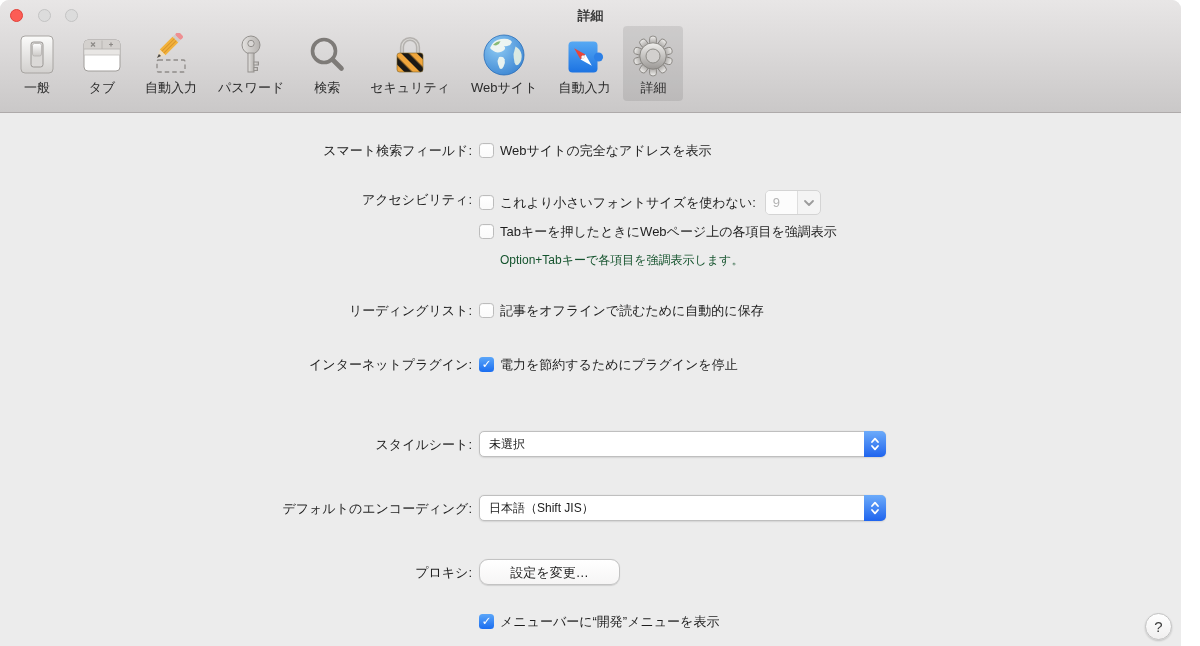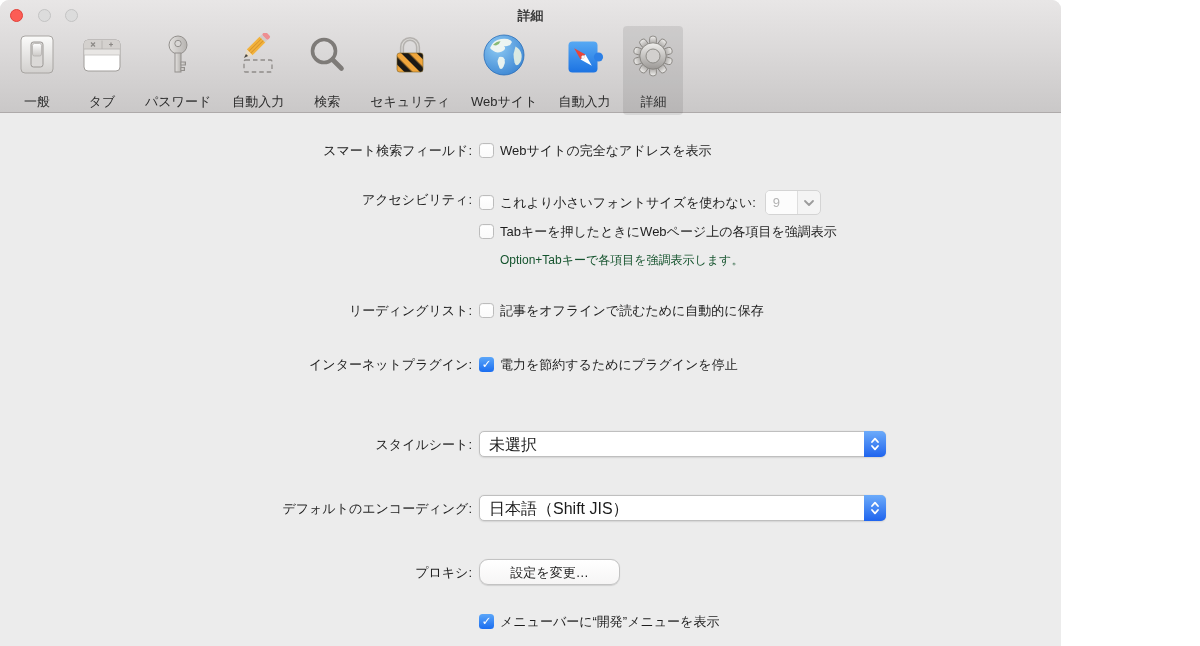--- a/index.html
+++ b/index.html
@@ -1,33 +1,33 @@
 <!DOCTYPE html>
 <html><head>
 <meta charset="utf-8">
 <style>
   html,body{margin:0;padding:0;background:#fff;}
-  .window{position:relative;width:1061px;height:646px;background:#ececec;overflow:hidden;
+  .window{position:relative;width:1181px;height:646px;background:#ececec;overflow:hidden;
           border-radius:9px 9px 0 0;font-family:"Liberation Sans","DejaVu Sans",sans-serif;
           -webkit-font-smoothing:antialiased;}
   
   .header{position:absolute;top:0;left:0;right:0;height:112px;
           background:linear-gradient(#e8e6e6 0%,#dbd9d9 45%,#cac8c8 100%);
           border-bottom:1px solid #aeaaaa;}
   .traffic{position:absolute;top:9px;left:10px;display:flex;gap:14.5px;}
   .light{width:13px;height:13px;border-radius:50%;box-sizing:border-box;}
   .light.close{background:#fc5d55;border:1px solid #e24038;}
   .light.off{background:#dcdcdc;border:1px solid #c3c3c3;}
   .wtitle{position:absolute;top:7px;left:0;right:0;text-align:center;
           font-size:13px;font-weight:600;color:#3d3d3d;}
   .toolbar{position:absolute;left:7px;top:26px;display:flex;gap:5px;align-items:flex-end;}
   .titem{display:flex;flex-direction:column;align-items:center;padding:5px 8px 4px;border-radius:4px;}
   .titem.selected{background:rgba(0,0,0,.085);}
   .ticon{height:46px;display:flex;align-items:flex-end;justify-content:center;}
-  .tlabel{font-size:13px;color:#2b2b2b;margin-top:16px;white-space:nowrap;}
+  .tlabel{font-size:13px;color:#2b2b2b;margin-top:2px;white-space:nowrap;}
   
   .row{position:absolute;left:0;right:0;height:0;font-size:13px;color:#1e1e1e;}
   .rowlabel{position:absolute;left:0;top:0;width:472px;text-align:right;
             white-space:nowrap;line-height:19px;}
   .rowlabel.vlab{top:4px;}
   .rowctl{position:absolute;left:479px;top:0;display:flex;align-items:center;gap:6px;
           white-space:nowrap;line-height:19px;}
   .row-smart{top:141px}.row-acc1{top:190px}.row-acc2{top:222px}
   .row-reading{top:301px}.row-plugins{top:355px}
   .row-style{top:431px}.row-enc{top:495px}.row-proxy{top:559px}.row-dev{top:612px}
@@ -36,21 +36,21 @@
   .cb{width:15px;height:15px;border-radius:3.5px;box-sizing:border-box;flex:0 0 auto;
       background:linear-gradient(#ffffff,#fafafa);border:1px solid #bcbcbc;
       box-shadow:inset 0 .5px 1px rgba(0,0,0,.06);
       display:inline-flex;align-items:center;justify-content:center;}
   .cb.checked{background:linear-gradient(#5ba6f9,#1a6df0);border:none;box-shadow:none;}
   .cb.checked::after{content:"✓";color:#fff;font-size:11.5px;font-weight:bold;line-height:1;}
   
   .popup{position:relative;width:407px;height:26px;box-sizing:border-box;
          background:#fff;border:1px solid #bfbfbf;border-radius:5px;
          display:flex;align-items:center;box-shadow:0 .5px 1.5px rgba(0,0,0,.1);}
-  .popup-value{padding-left:9px;font-size:16px;color:#1b1b1b;}
+  .popup-value{padding-left:9px;font-size:12px;color:#1b1b1b;}
   .popup-arrows{position:absolute;top:-1px;right:-1px;width:22px;height:26px;
          border-radius:0 5px 5px 0;background:linear-gradient(#6cabfa,#1f64ee);
          display:flex;align-items:center;justify-content:center;}
   
   .combo{display:inline-flex;height:25px;box-sizing:border-box;margin-left:3px;
          border:1px solid #d4d4d4;background:#f4f4f4;border-radius:5px;overflow:hidden;}
   .combo-value{width:32px;box-sizing:border-box;background:#fcfcfc;border-right:1px solid #dedede;
          color:#b2b2b2;font-size:13px;display:flex;align-items:center;padding-left:7px;}
   .combo-btn{width:22px;display:flex;align-items:center;justify-content:center;}
   
@@ -107,57 +107,57 @@
             <path d="M4 11 a4 4 0 0 1 4 -4 h28 a4 4 0 0 1 4 4 v5 h-36 z" fill="#d4d1ce"></path>
             <rect x="4.5" y="16" width="35" height="6" fill="#e8e6e4"></rect>
             <line x1="4" y1="16" x2="40" y2="16" stroke="#b3b0ad" stroke-width=".8"></line>
             <line x1="4" y1="22" x2="40" y2="22" stroke="#c2bfbc" stroke-width=".8"></line>
             <line x1="22" y1="7.5" x2="22" y2="16" stroke="#b3b0ad" stroke-width=".8"></line>
             <path d="M11 9.5 l4 4 m0 -4 l-4 4" stroke="#8c8986" stroke-width="1.2" fill="none"></path>
             <path d="M31 9.5 v4 m-2 -2 h4" stroke="#8c8986" stroke-width="1.2" fill="none"></path>
           </svg>
         </span>
         <span class="tlabel">タブ</span>
-      </div>
-
-      <div class="titem">
-        <span class="ticon">
-          <svg width="44" height="44" viewBox="0 0 44 44">
-            <defs>
-                <linearGradient id="gkey" x1="0" y1="0" x2="1" y2="0">
-                  <stop offset="0" stop-color="#e4e2e0"></stop>
-                  <stop offset="1" stop-color="#b6b3b0"></stop>
-                </linearGradient>
-              </defs>
-            <circle cx="22" cy="12" r="9" fill="url(#gkey)" stroke="#93908d"></circle>
-            <circle cx="22" cy="10.5" r="3.2" fill="#d9d7d5" stroke="#93908d"></circle>
-            <rect x="19" y="20" width="6" height="19" fill="url(#gkey)" stroke="#93908d"></rect>
-            <rect x="25" y="29" width="4.5" height="3" fill="url(#gkey)" stroke="#93908d"></rect>
-            <rect x="25" y="34.5" width="3.5" height="3" fill="url(#gkey)" stroke="#93908d"></rect>
-          </svg>
-        </span>
-        <span class="tlabel">パスワード</span>
       </div>
 
       <div class="titem">
         <span class="ticon">
           <svg width="44" height="44" viewBox="0 0 44 44">
             <rect x="8" y="27" width="28" height="12" rx="1.5" fill="none" stroke="#8f8c89" stroke-width="1.3" stroke-dasharray="4.5 3"></rect>
             <g transform="translate(32,1) rotate(45)">
               <rect x="-4" y="0" width="8" height="5" rx="2" fill="#ee8f92"></rect>
               <rect x="-4" y="5" width="8" height="3" fill="#d0cdca"></rect>
               <rect x="-4" y="8" width="8" height="18" fill="#f2b23c"></rect>
               <line x1="-1.3" y1="8" x2="-1.3" y2="26" stroke="#d9952b" stroke-width="1"></line>
               <line x1="1.3" y1="8" x2="1.3" y2="26" stroke="#d9952b" stroke-width="1"></line>
               <polygon points="-4,26 4,26 0,34" fill="#ecdcc0"></polygon>
               <polygon points="-1.5,29.7 1.5,29.7 0,34" fill="#454545"></polygon>
             </g>
           </svg>
         </span>
         <span class="tlabel">自動入力</span>
+      </div>
+
+      <div class="titem">
+        <span class="ticon">
+          <svg width="44" height="44" viewBox="0 0 44 44">
+            <defs>
+                <linearGradient id="gkey" x1="0" y1="0" x2="1" y2="0">
+                  <stop offset="0" stop-color="#e4e2e0"></stop>
+                  <stop offset="1" stop-color="#b6b3b0"></stop>
+                </linearGradient>
+              </defs>
+            <circle cx="22" cy="12" r="9" fill="url(#gkey)" stroke="#93908d"></circle>
+            <circle cx="22" cy="10.5" r="3.2" fill="#d9d7d5" stroke="#93908d"></circle>
+            <rect x="19" y="20" width="6" height="19" fill="url(#gkey)" stroke="#93908d"></rect>
+            <rect x="25" y="29" width="4.5" height="3" fill="url(#gkey)" stroke="#93908d"></rect>
+            <rect x="25" y="34.5" width="3.5" height="3" fill="url(#gkey)" stroke="#93908d"></rect>
+          </svg>
+        </span>
+        <span class="tlabel">パスワード</span>
       </div>
 
       <div class="titem">
         <span class="ticon">
           <svg width="44" height="44" viewBox="0 0 44 44">
             <circle cx="19" cy="18" r="11.5" fill="none" stroke="#7e7b78" stroke-width="3.6"></circle>
             <line x1="27.5" y1="26.5" x2="36.5" y2="35.5" stroke="#7e7b78" stroke-width="4.6" stroke-linecap="round"></line>
           </svg>
         </span>
         <span class="tlabel">検索</span>

